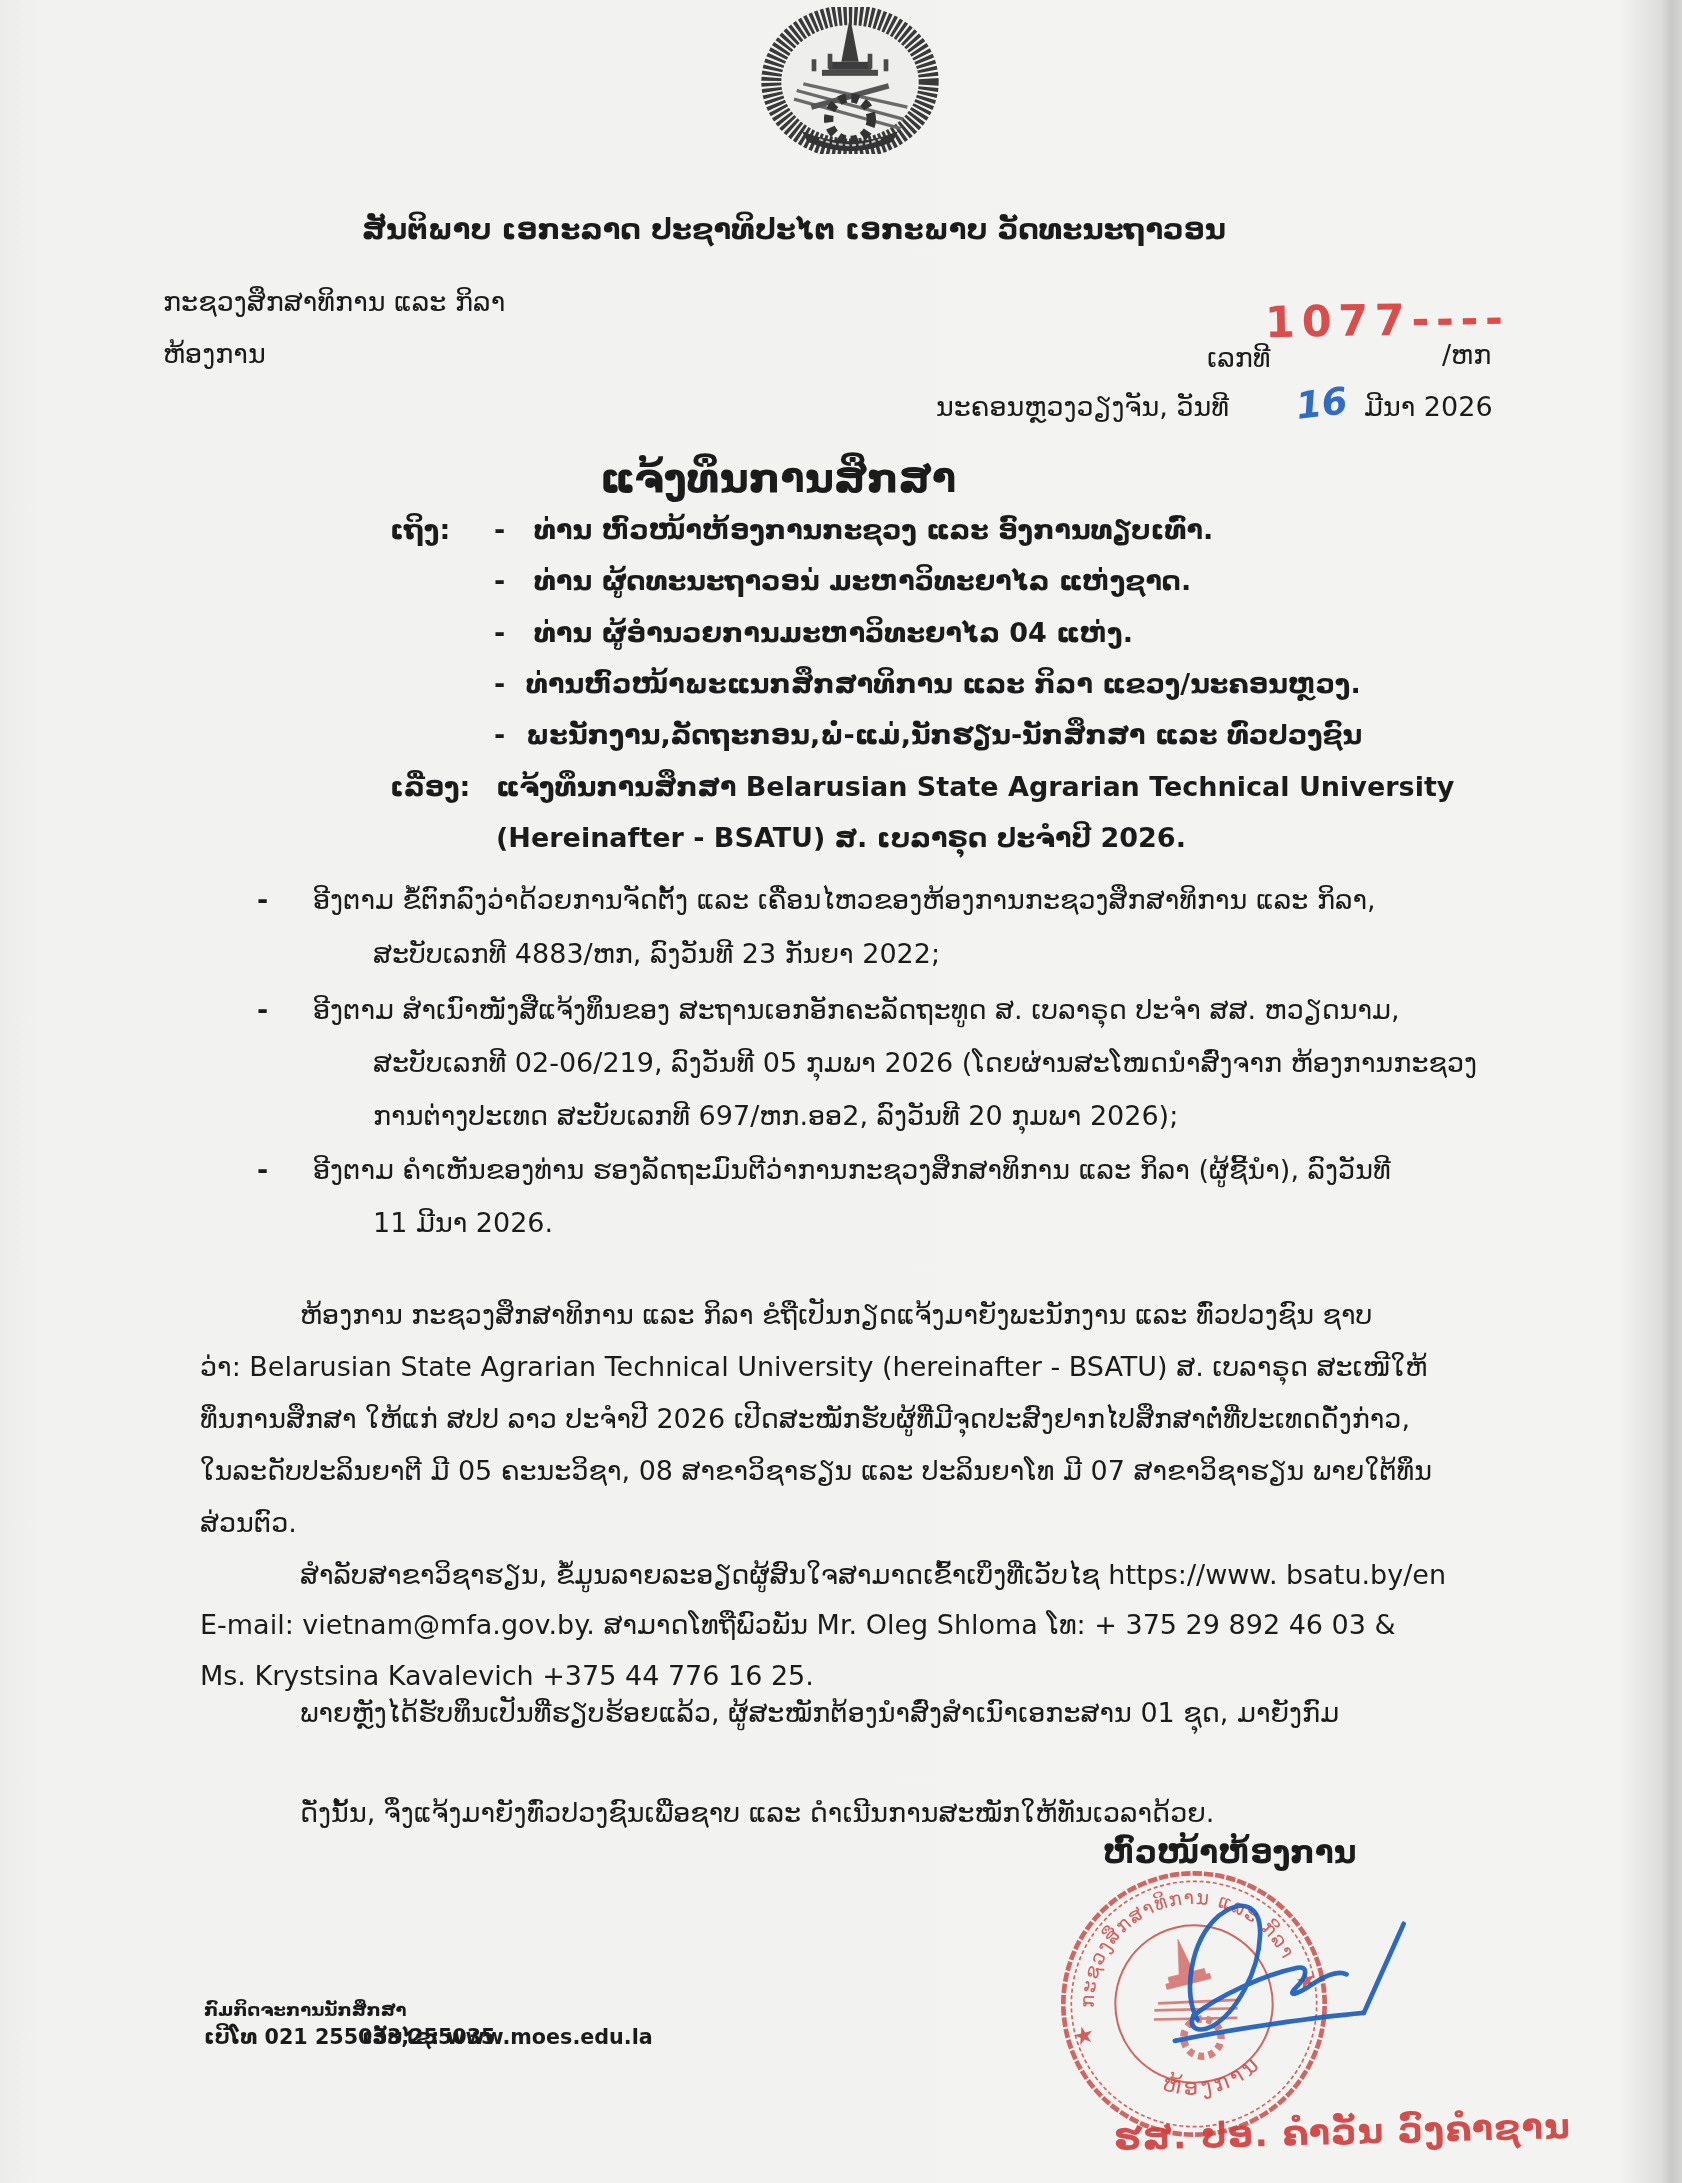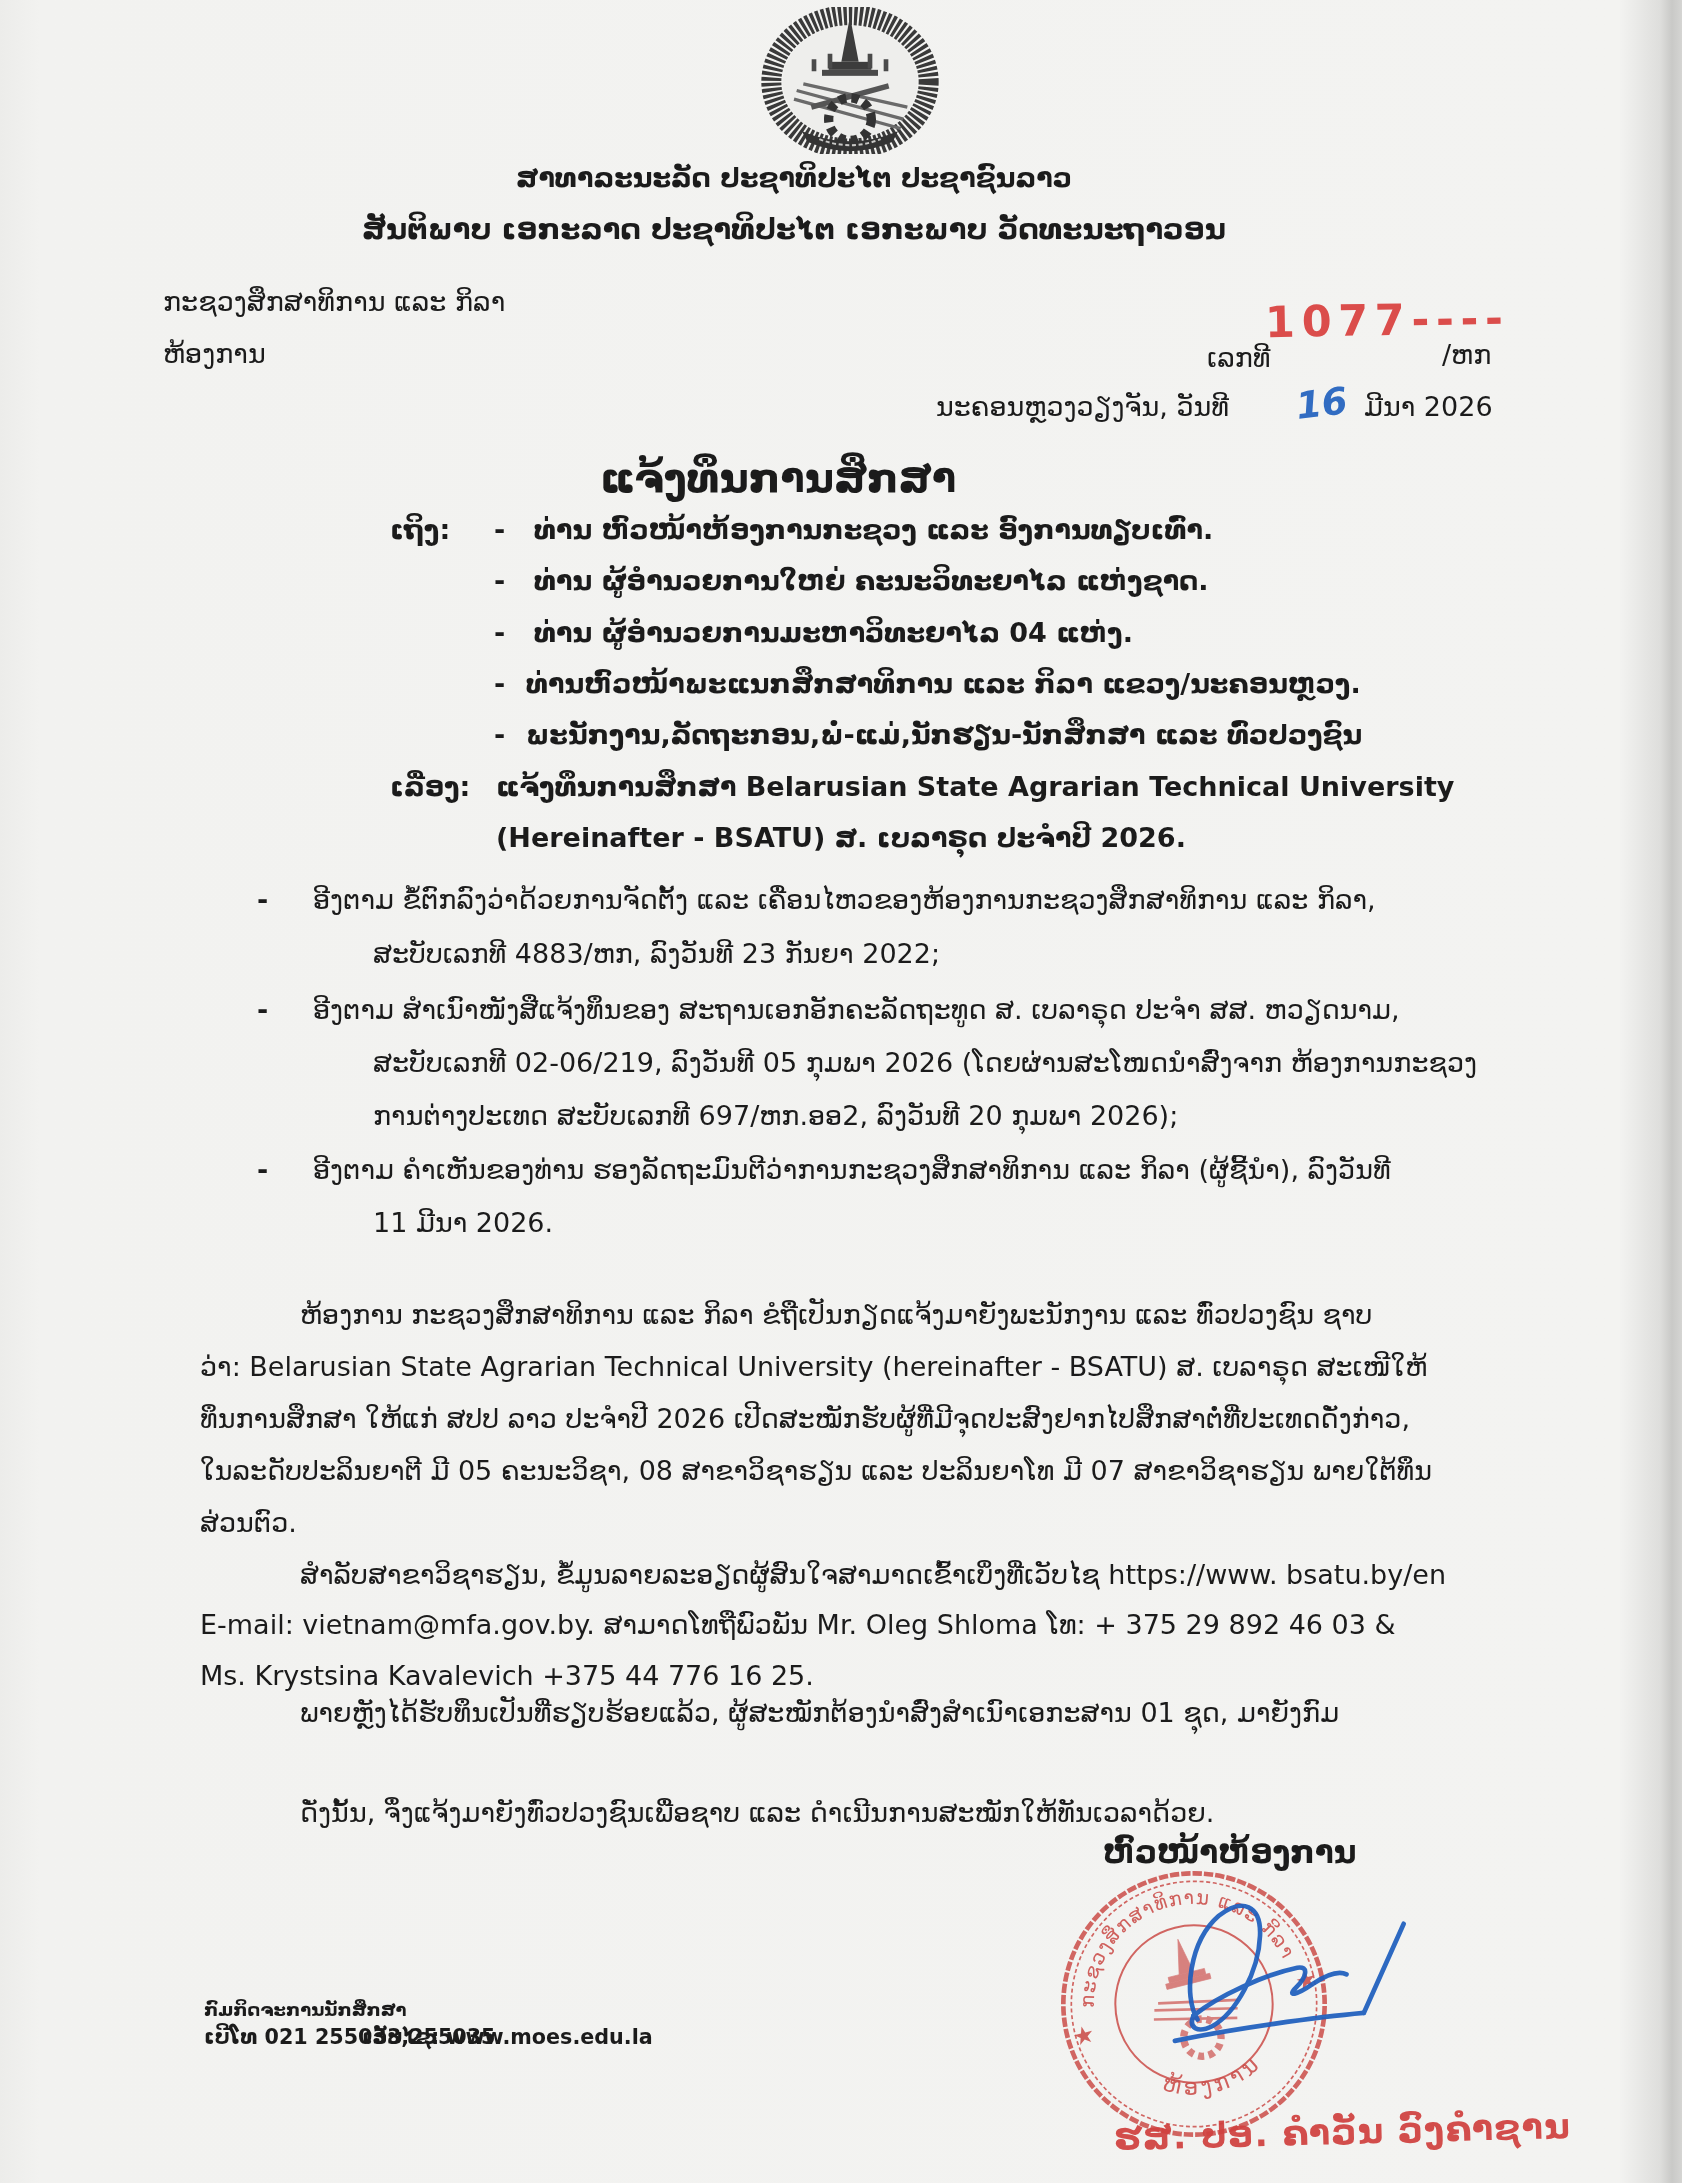--- a/index.html
+++ b/index.html
@@ -48,21 +48,20 @@
     <rect x="118" y="82" width="64" height="12" fill="#3c3c3c"></rect>
     <rect x="108" y="94" width="84" height="9" fill="#4a4a4a"></rect>
     <path d="M96,96 L96,78 M204,96 L204,78 M120,92 L120,70 M180,92 L180,70" stroke="#4a4a4a" stroke-width="7"></path>
     <path d="M70,125 L230,168 M66,138 L226,182 M80,115 L236,150" stroke="#6a6a6a" stroke-width="5"></path>
     <path d="M92,150 L208,118" stroke="#555" stroke-width="8"></path>
     <circle cx="150" cy="168" r="32" fill="none" stroke="#333" stroke-width="14" stroke-dasharray="11 8"></circle>
     <path d="M78,186 Q150,216 222,186 L214,202 Q150,230 86,202 Z" fill="#333"></path>
     <path d="M104,198 Q150,216 196,198" fill="none" stroke="#c9c9c7" stroke-width="3" stroke-dasharray="6 4"></path>
   </svg>
 
-  <div class="ln bold ctr" style="left:794px;top:161px;font-size:27px;">ສາທາລະນະລັດ ປະຊາທິປະໄຕ ປະຊາຊົນລາວ</div>
   <div class="ln bold ctr" style="left:794px;top:211px;font-size:29px;">ສັນຕິພາບ ເອກະລາດ ປະຊາທິປະໄຕ ເອກະພາບ ວັດທະນະຖາວອນ</div>
 
   <div class="ln" style="left:163px;top:285px;">ກະຊວງສຶກສາທິການ ແລະ ກິລາ</div>
   <div class="ln" style="left:163px;top:337px;">ຫ້ອງການ</div>
 
   <div class="ln" style="left:1179px;top:341px;margin-left:28px;">ເລກທີ</div>
   <div class="ln stamp-num" style="left:1265px;top:294px;">1077----</div>
   <div class="ln" style="left:1442px;top:338px;">/ຫກ</div>
 
   <div class="ln" style="left:936px;top:390px;">ນະຄອນຫຼວງວຽງຈັນ, ວັນທີ</div>
@@ -70,21 +69,21 @@
   <div class="ln" style="left:1364px;top:390px;">ມີນາ 2026</div>
 
   <div class="ln bold ctr" style="left:778px;top:453px;font-size:40px;">ແຈ້ງທຶນການສຶກສາ</div>
 
   <div class="ln bold" style="left:390px;top:513px;">ເຖິງ:</div>
 
   <div class="ln bold dash-mark" style="left:494px;top:513px;">-</div>
   <div class="ln bold" style="left:534px;top:513px;">ທ່ານ ຫົວໜ້າຫ້ອງການກະຊວງ ແລະ ອົງການທຽບເທົ່າ.</div>
 
   <div class="ln bold dash-mark" style="left:494px;top:564px;">-</div>
-  <div class="ln bold" style="left:534px;top:564px;">ທ່ານ ຜູ້ອຳນວຍການໃຫຍ່ ຄະນະວິທະຍາໄລ ແຫ່ງຊາດ.</div>
+  <div class="ln bold" style="left:534px;top:564px;">ທ່ານ ຜູ້ດທະນະຖາວອນ່ ມະຫາວິທະຍາໄລ ແຫ່ງຊາດ.</div>
 
   <div class="ln bold dash-mark" style="left:494px;top:616px;">-</div>
   <div class="ln bold" style="left:534px;top:616px;">ທ່ານ ຜູ້ອຳນວຍການມະຫາວິທະຍາໄລ 04 ແຫ່ງ.</div>
 
   <div class="ln bold dash-mark" style="left:494px;top:667px;">-</div>
   <div class="ln bold" style="left:526px;top:667px;">ທ່ານຫົວໜ້າພະແນກສຶກສາທິການ ແລະ ກິລາ ແຂວງ/ນະຄອນຫຼວງ.</div>
 
   <div class="ln bold dash-mark" style="left:494px;top:718px;">-</div>
   <div class="ln bold" style="left:526px;top:718px;">ພະນັກງານ,ລັດຖະກອນ,ພໍ່-ແມ່,ນັກຮຽນ-ນັກສຶກສາ ແລະ ທົ່ວປວງຊົນ</div>
 

